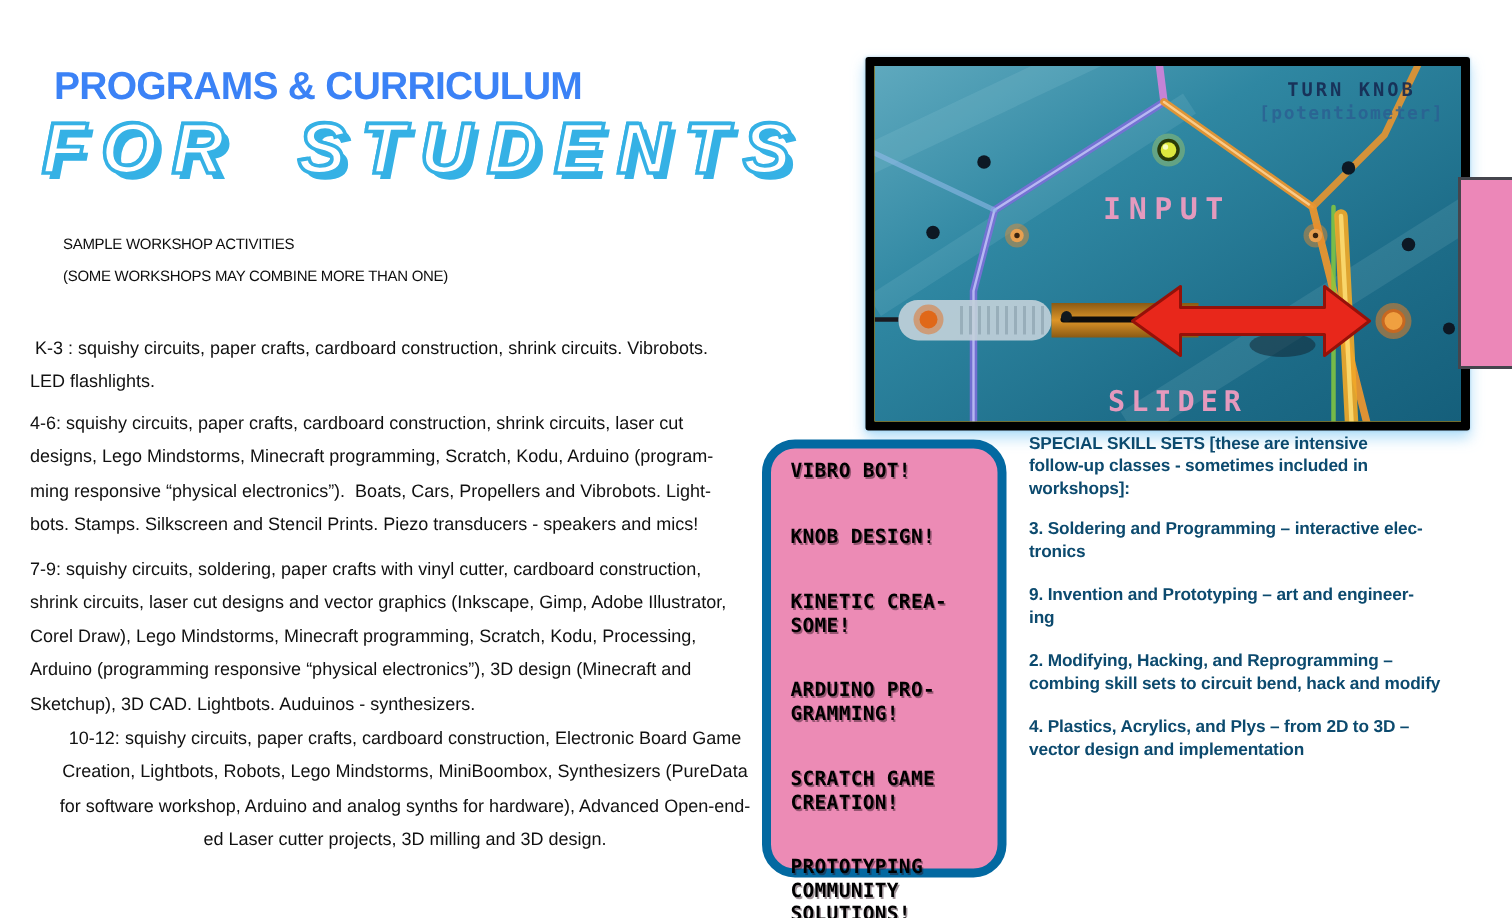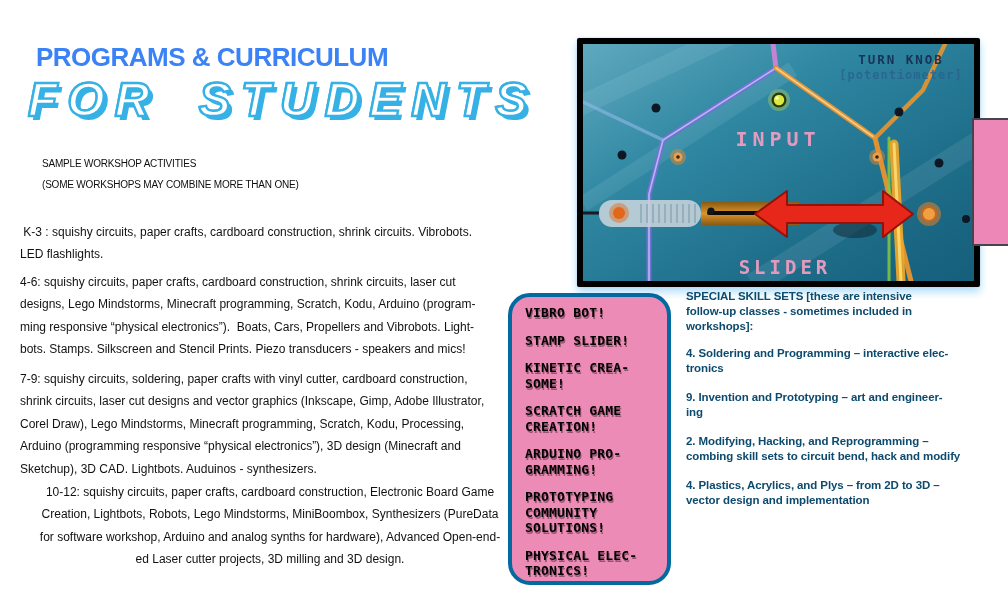--- a/index.html
+++ b/index.html
@@ -44,22 +44,22 @@
     left:577px;top:38px;width:391px;height:237px;
     border:6px solid #000000;border-radius:2px;
     box-shadow:0 5px 9px rgba(150,210,245,.75), 0 0 2px rgba(120,180,220,.6);
     overflow:hidden;background:#fde047;
   }
   .photo svg{display:block;}
 
   
   .activity-box{
     left:508px;top:293px;width:163px;height:292px;box-sizing:border-box;
-    background:#EC8BB5;border:4px solid #0369a1;border-radius:22px;
-    padding:8px 13px;display:flex;flex-direction:column;gap:12px;
+    background:#EC8BB5;border:6px solid #0369a1;border-radius:22px;
+    padding:8px 13px;display:flex;flex-direction:column;gap:28px;
   }
   .activity-item{
     font-family:"DejaVu Sans Mono", monospace;
     font-size:13px;font-weight:700;line-height:15.5px;letter-spacing:0.2px;
     color:#000000;white-space:pre;
     text-shadow:1px 1.5px 0 rgba(45,20,32,.45);
   }
 
   
   .skills{
@@ -201,39 +201,39 @@
 
     <text x="318" y="20" text-anchor="middle" font-family="DejaVu Sans Mono, monospace" font-weight="700" font-size="12.5" letter-spacing="2" fill="#162A52" opacity="0.9">TURN KNOB</text>
     <text x="318" y="35" text-anchor="middle" font-family="DejaVu Sans Mono, monospace" font-weight="700" font-size="12" letter-spacing="1" fill="#2B5F92" opacity="0.8">[potentiometer]</text>
     <text x="195" y="102" text-anchor="middle" font-family="DejaVu Sans Mono, monospace" font-weight="700" font-size="20" letter-spacing="5" fill="#EF9CC0" opacity="0.95">INPUT</text>
     <text x="202" y="230" text-anchor="middle" font-family="DejaVu Sans Mono, monospace" font-weight="700" font-size="19" letter-spacing="4" fill="#EF9CC0" opacity="0.95">SLIDER</text>
   </svg>
 </div>
 
 <aside class="abs activity-box">
   <div class="activity-item">VIBRO BOT!</div>
-  <div class="activity-item">STAMP SLIDER!</div>
+  <div class="activity-item">KNOB DESIGN!</div>
   <div class="activity-item">KINETIC CREA-
 SOME!</div>
+  <div class="activity-item">ARDUINO PRO-
+GRAMMING!</div>
   <div class="activity-item">SCRATCH GAME
 CREATION!</div>
-  <div class="activity-item">ARDUINO PRO-
-GRAMMING!</div>
   <div class="activity-item">PROTOTYPING
 COMMUNITY
 SOLUTIONS!</div>
   <div class="activity-item">PHYSICAL ELEC-
 TRONICS!</div>
 </aside>
 
 <section class="abs skills">
   <div class="skills-heading">SPECIAL SKILL SETS [these are intensive
 follow-up classes - sometimes included in
 workshops]:</div>
-  <div class="skill-item">4. Soldering and Programming – interactive elec-
+  <div class="skill-item">3. Soldering and Programming – interactive elec-
 tronics</div>
   <div class="skill-item">9. Invention and Prototyping – art and engineer-
 ing</div>
   <div class="skill-item">2. Modifying, Hacking, and Reprogramming –
 combing skill sets to circuit bend, hack and modify</div>
   <div class="skill-item">4. Plastics, Acrylics, and Plys – from 2D to 3D –
 vector design and implementation</div>
 </section>
 
 <div class="abs pink-tab"></div>

